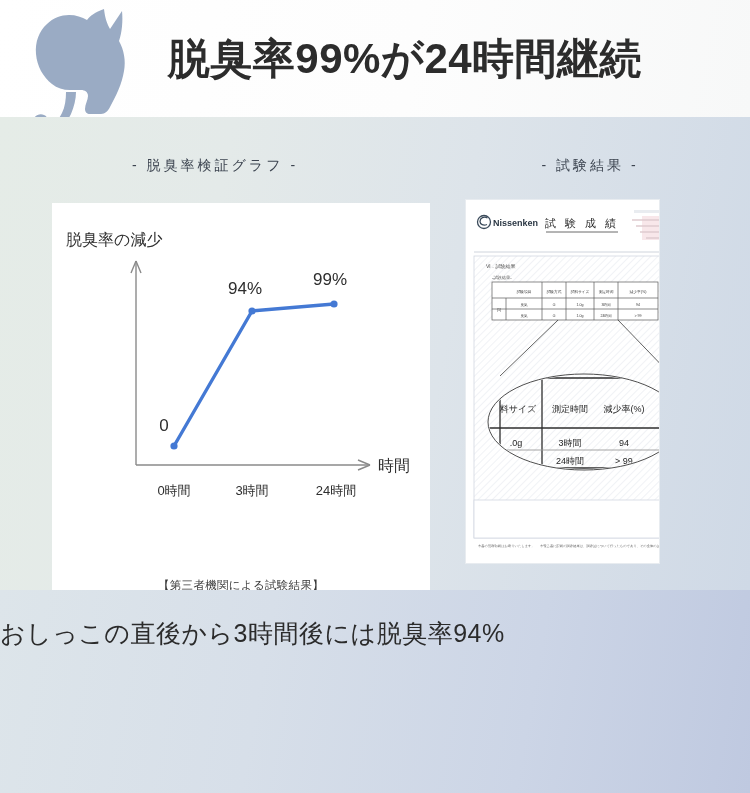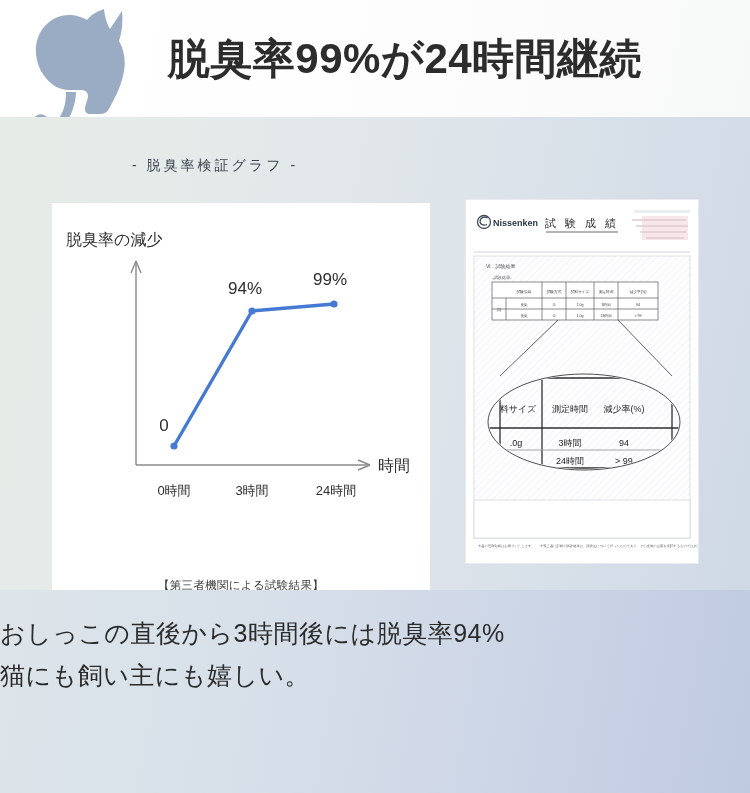--- a/index.html
+++ b/index.html
@@ -48,21 +48,21 @@
     background:#ffffff;
   }
   #graph-svg { display:block; width:378px; height:320px; }
   #graph-caption {
     position:absolute; left:0; bottom:22px; width:378px; text-align:center;
     font-size:11.5px; color:#3a3a3a; letter-spacing:0.3px;
   }
 
   
   #doc-card {
-    position:absolute; left:466px; top:83px; width:232px; height:363px;
+    position:absolute; left:466px; top:83px; width:193px; height:363px;
     background:#ffffff;
     box-shadow:0 0 0 1px #e8ecf0;
     overflow:hidden;
   }
   #doc-svg { display:block; width:232px; height:363px; }
 
   
   #bottom-band {
     position:absolute; left:0; top:590px; width:750px; height:203px;
     background:linear-gradient(100deg,#dde5ea 0%,#d7dfe9 35%,#ccd5e6 70%,#bfc9e0 100%);
@@ -107,20 +107,21 @@
       C25,120 29,115 32,109
       C35,103 36,95 36,88 Z"></path>
   </svg>
 
   <div id="page-title">脱臭率99%が24時間継続</div>
 </div>
 
 <div id="content-band">
 
   <div class="section-heading" id="heading-graph">- 脱臭率検証グラフ -</div>
+  <div class="section-heading" id="heading-result">- 試験結果 -</div>
 
   <div id="graph-card">
     <svg id="graph-svg" viewBox="0 0 378 320">
 
       <text id="t-ylabel" x="14" y="42" font-family="Liberation Sans, sans-serif" font-size="16" fill="#2e2e2e">脱臭率の減少</text>
 
       <line x1="84" y1="58" x2="84" y2="262" stroke="#8a8a8a" stroke-width="1.4"></line>
       <path d="M84,58 L79,70 M84,58 L89,70" stroke="#8a8a8a" stroke-width="1.4" fill="none"></path>
       <line x1="84" y1="262" x2="318" y2="262" stroke="#8a8a8a" stroke-width="1.4"></line>
       <path d="M318,262 L306,257 M318,262 L306,267" stroke="#8a8a8a" stroke-width="1.4" fill="none"></path>
@@ -246,15 +247,14 @@
       <rect x="8" y="300" width="216" height="38" fill="#ffffff" stroke="#d3d8e0" stroke-width="0.8"></rect>
       <text id="t-fnl" x="12" y="347" font-family="Liberation Sans, sans-serif" font-size="3.3" fill="#666">本書の無断転載はお断りいたします。</text>
       <text id="t-fnr" x="74" y="347" font-family="Liberation Sans, sans-serif" font-size="3.3" fill="#666">本報告書に記載の試験結果は、試験品について行ったものであり、その全体の品質を保証するものではありません。</text>
     </svg>
   </div>
 </div>
 
 <div id="bottom-band">
   <div id="description">
     <span class="desc-line">おしっこの直後から3時間後には脱臭率94%</span>
-    <span class="desc-line">猫にも飼い主にも嬉しい。</span>
   </div>
 </div>
 
 </body></html>

